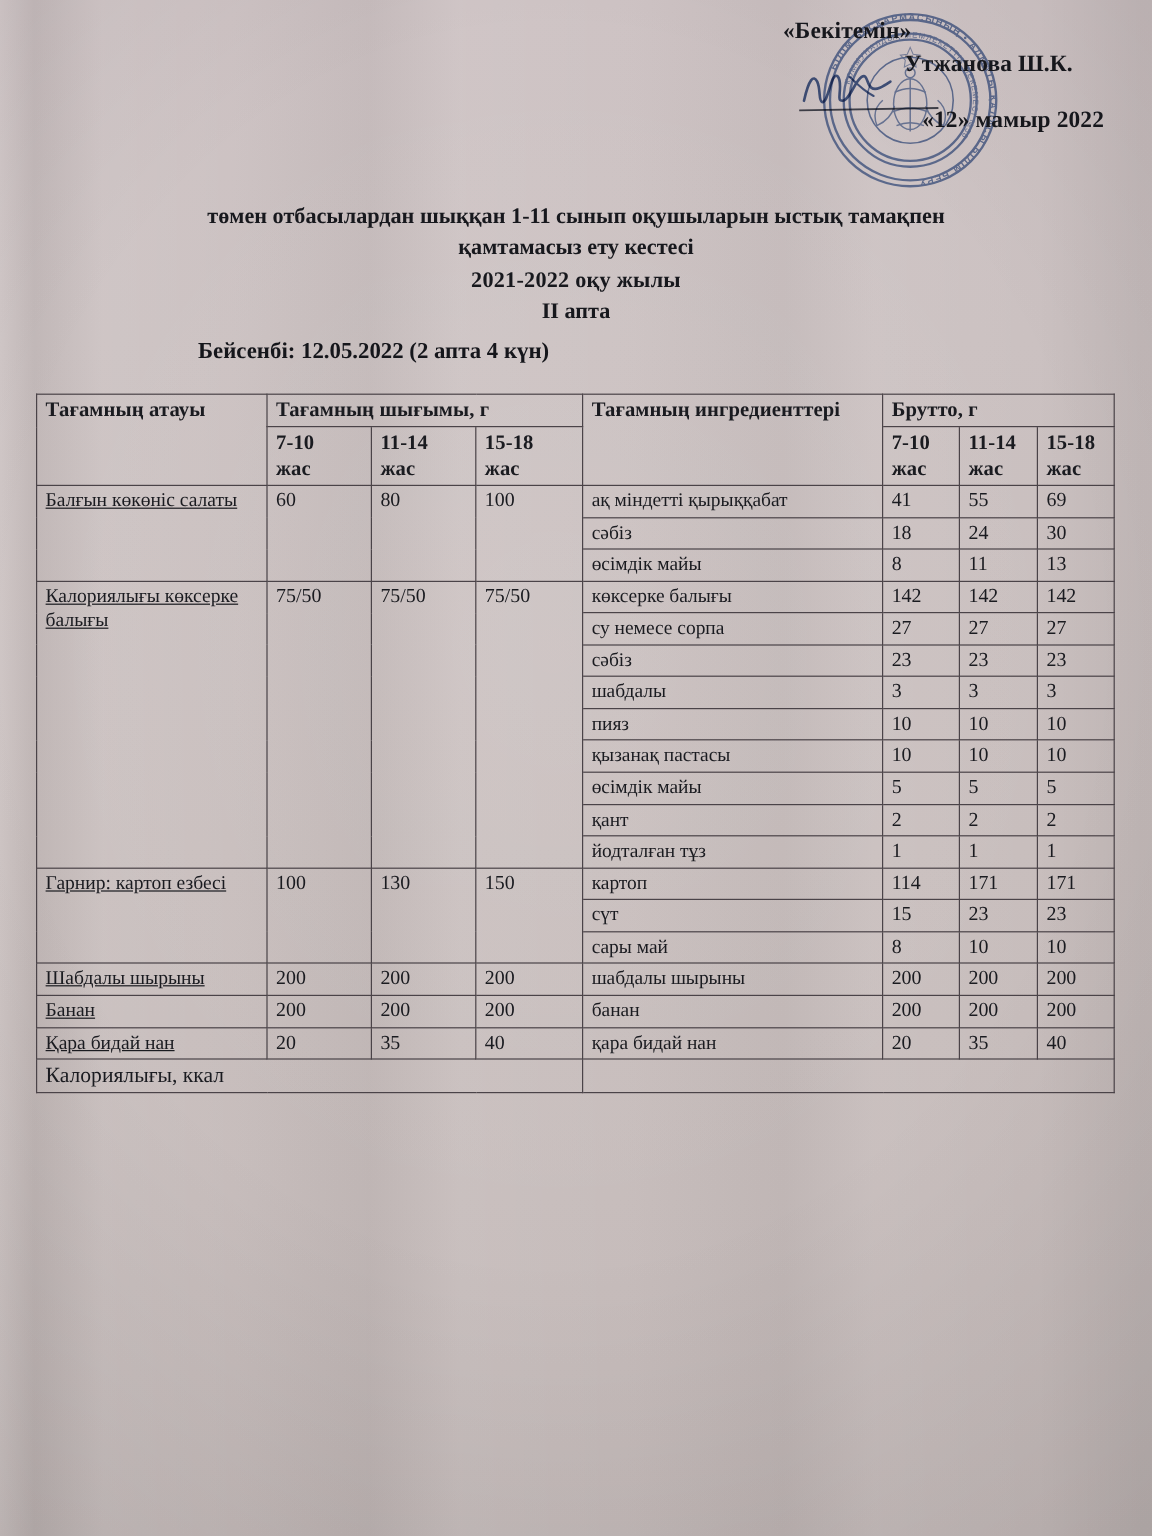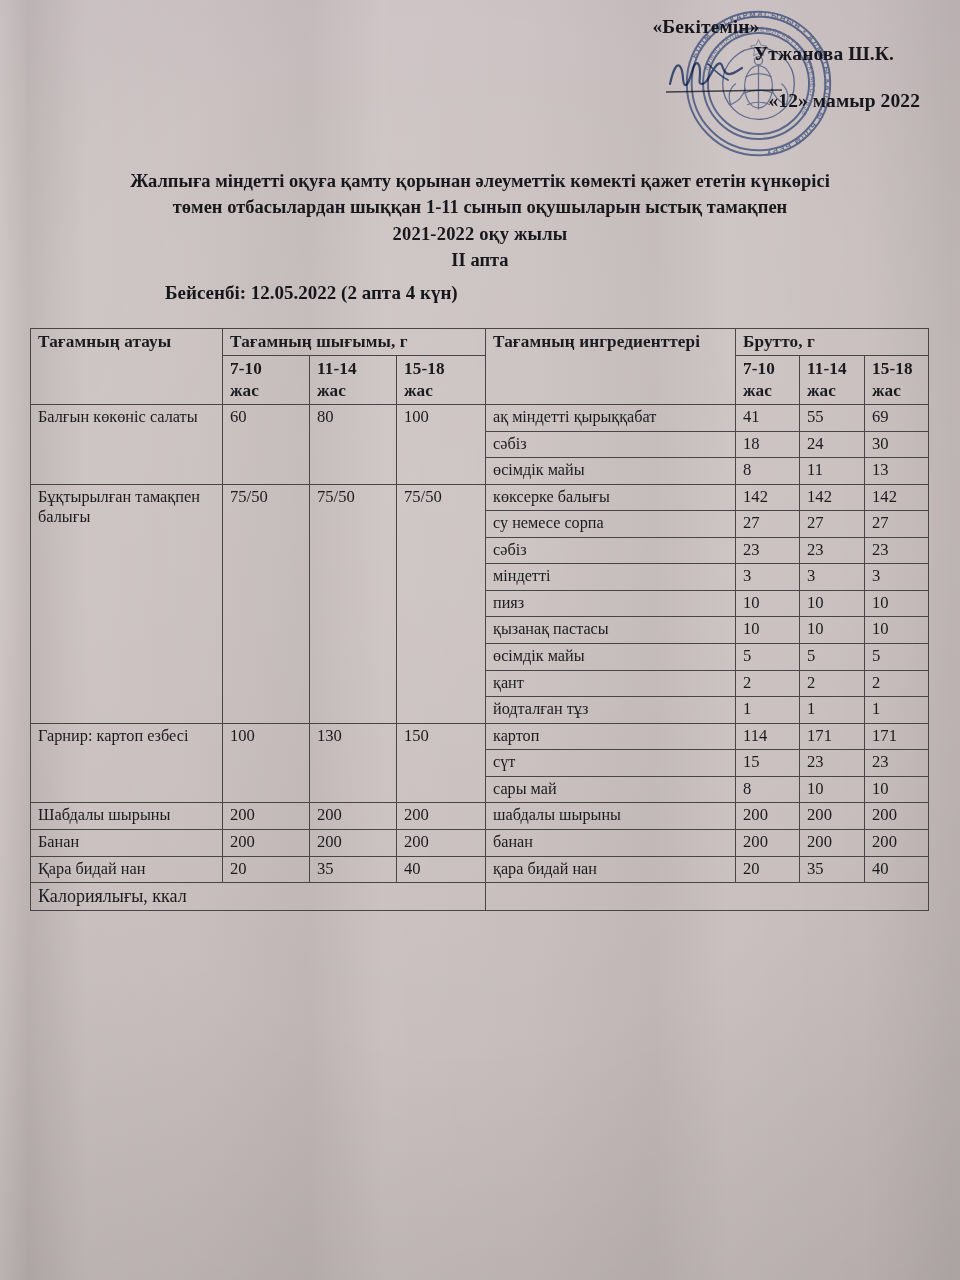--- a/index.html
+++ b/index.html
@@ -139,21 +139,21 @@
     background: transparent;
   }
   table.menu th {
     font-weight: bold;
     font-size: 17.2px;
     letter-spacing: 0.1px;
   }
   .hdr-sub { font-weight: bold; font-size: 16.8px; }
   .hdr-sub .age { display: block; }
   .hdr-sub .yrs { display: block; }
-  td.dish { line-height: 1.3; }
+  td.dish { line-height: 1.3; text-decoration: underline; }
   td.ingr { font-size: 16.2px; white-space: nowrap; }
   td.val { font-size: 16.6px; }
   .cal-row td {
     font-weight: bold;
     font-size: 18px;
     padding-top: 5px;
     padding-bottom: 7px;
   }
 
   
@@ -221,22 +221,22 @@
         <path d="M6,30 C10,12 14,8 17,14 C20,20 18,30 21,31 C25,32 27,18 30,12
                  C33,6 36,10 36,18 C36,26 34,30 38,30 C44,30 48,14 54,10
                  C59,7 58,16 62,19 C66,22 72,18 78,14"></path>
         <path d="M44,10 C50,16 56,22 64,26" stroke-width="1.7"></path>
       </g>
       <path d="M2,38 L118,36" stroke="#2d3340" stroke-width="1.6" fill="none"></path>
     </svg>
   </div>
 
   <div class="doc-title">
-    <span class="tl tl-1">Жалпыға міндетті оқуға қамту қорынан әлеуметтік көмекті қажет ететін күнкөрісі</span>
     <span class="tl tl-2">төмен отбасылардан шыққан 1-11 сынып оқушыларын ыстық тамақпен</span>
+    <span class="tl tl-3">қамтамасыз ету кестесі</span>
     <span class="tl tl-4">2021-2022     оқу жылы</span>
     <span class="tl tl-5">II апта</span>
   </div>
 
   <div class="weekday">Бейсенбі: 12.05.2022  (2 апта 4 күн)</div>
 
   <div class="tbl-wrap">
     <table class="menu">
       <colgroup>
         <col class="c-dish">
@@ -299,21 +299,21 @@
             <td class="val">24</td>
             <td class="val">30</td>
           </tr>
           <tr>
             <td class="ingr">өсімдік майы</td>
             <td class="val">8</td>
             <td class="val">11</td>
             <td class="val">13</td>
           </tr>
           <tr>
-            <td class="dish" rowspan="9">Бұқтырылған тамақпен балығы</td>
+            <td class="dish" rowspan="9">Калориялығы көксерке балығы</td>
             <td class="val" rowspan="9">75/50</td>
             <td class="val" rowspan="9">75/50</td>
             <td class="val" rowspan="9">75/50</td>
             <td class="ingr">көксерке балығы</td>
             <td class="val">142</td>
             <td class="val">142</td>
             <td class="val">142</td>
           </tr>
           <tr>
             <td class="ingr">су немесе сорпа</td>
@@ -321,21 +321,21 @@
             <td class="val">27</td>
             <td class="val">27</td>
           </tr>
           <tr>
             <td class="ingr">сәбіз</td>
             <td class="val">23</td>
             <td class="val">23</td>
             <td class="val">23</td>
           </tr>
           <tr>
-            <td class="ingr">міндетті</td>
+            <td class="ingr">шабдалы</td>
             <td class="val">3</td>
             <td class="val">3</td>
             <td class="val">3</td>
           </tr>
           <tr>
             <td class="ingr">пияз</td>
             <td class="val">10</td>
             <td class="val">10</td>
             <td class="val">10</td>
           </tr>

